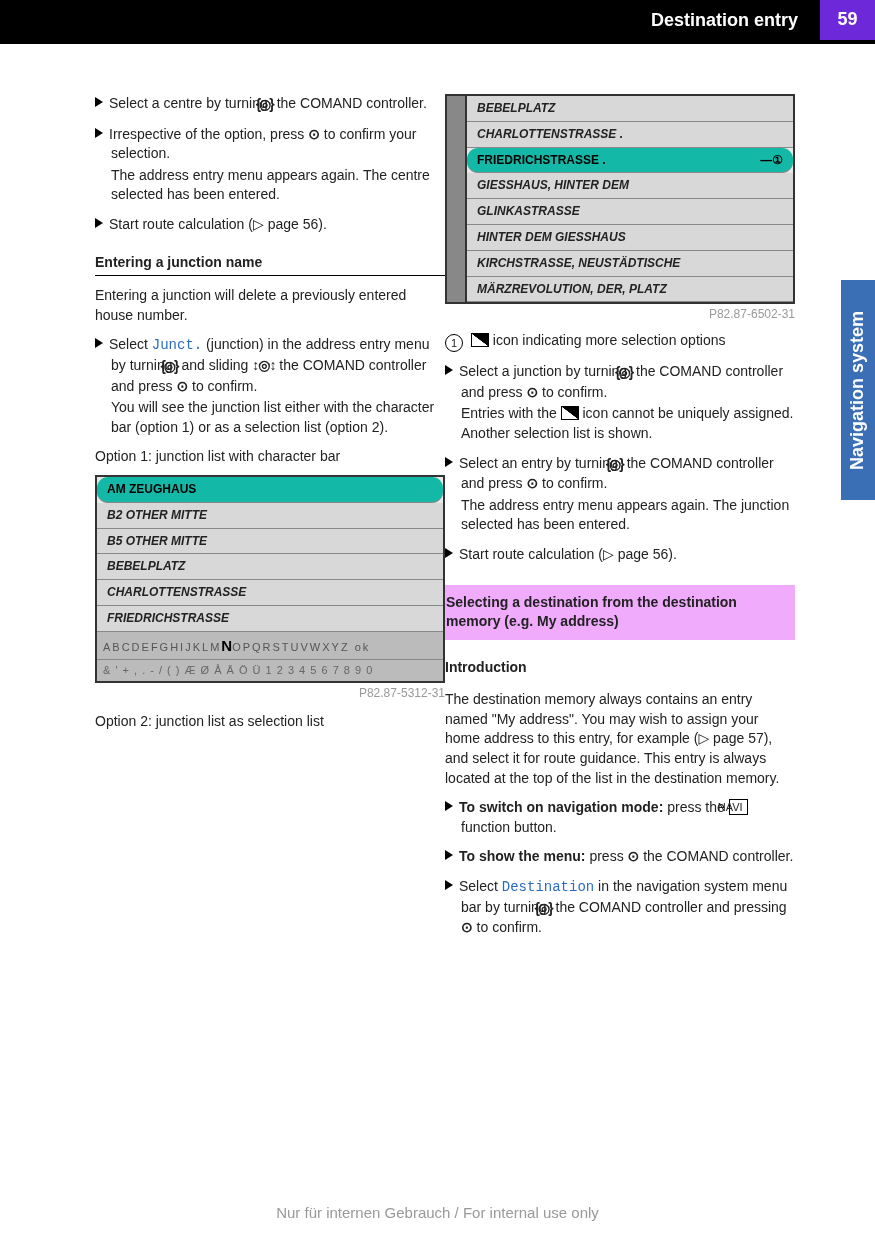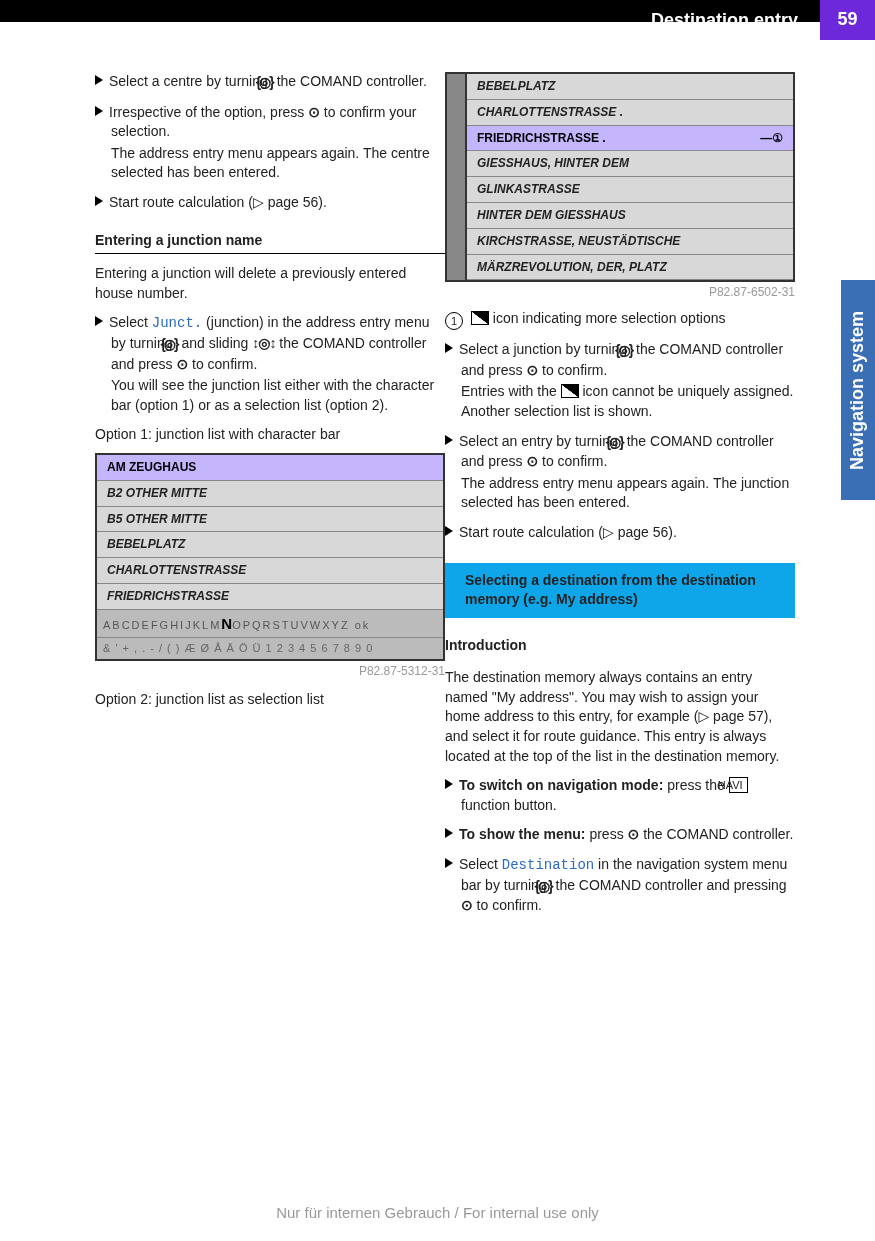--- a/index.html
+++ b/index.html
@@ -10,21 +10,21 @@
     line-height: 1.4;
     color: #222;
     background: #fff;
     width: 875px;
     height: 1241px;
     position: relative;
   }
   .header-bar {
     background: #000;
     color: #fff;
-    height: 22px;
+    height: 44px;
     width: 100%;
     position: relative;
   }
   .header-title {
     position: absolute;
     right: 77px;
     top: 8px;
     font-size: 18px;
     font-weight: bold;
   }
@@ -98,21 +98,21 @@
     font-family: Arial, sans-serif;
     font-size: 12px;
   }
   .sc-row {
     padding: 4px 10px;
     border-bottom: 1px solid #888;
     font-weight: bold;
     font-style: italic;
     background: #d8d8d8;
   }
-  .sc-row.sel { background: #c4b5fd; color: #000; font-style: normal; }
+  .sc-row.sel { background: #14b8a6; color: #000; font-style: normal; border-radius: 11px; }
   .sc-chars {
     background: #bbb;
     padding: 3px 6px;
     font-size: 11px;
     letter-spacing: 2px;
     color: #555;
     border-bottom: 1px solid #888;
   }
   .sc-chars .big { font-size: 15px; color: #000; letter-spacing: 0; font-weight: bold; }
   .sc-sym {
@@ -122,22 +122,22 @@
     letter-spacing: 1px;
     color: #666;
   }
   .imgref {
     text-align: right;
     font-size: 12px;
     color: #999;
     margin: 2px 0 8px 0;
   }
   .sec-box {
-    background: #0ea5e9;
-    padding: 8px 20px;
+    background: #f0abfc;
+    padding: 8px 1px;
     font-weight: bold;
     margin: 20px 0 10px 0;
   }
   .navi-key {
     display: inline-block;
     border: 1px solid #000;
     padding: 0 4px;
     font-size: 11px;
     vertical-align: 1px;
     line-height: 14px;

